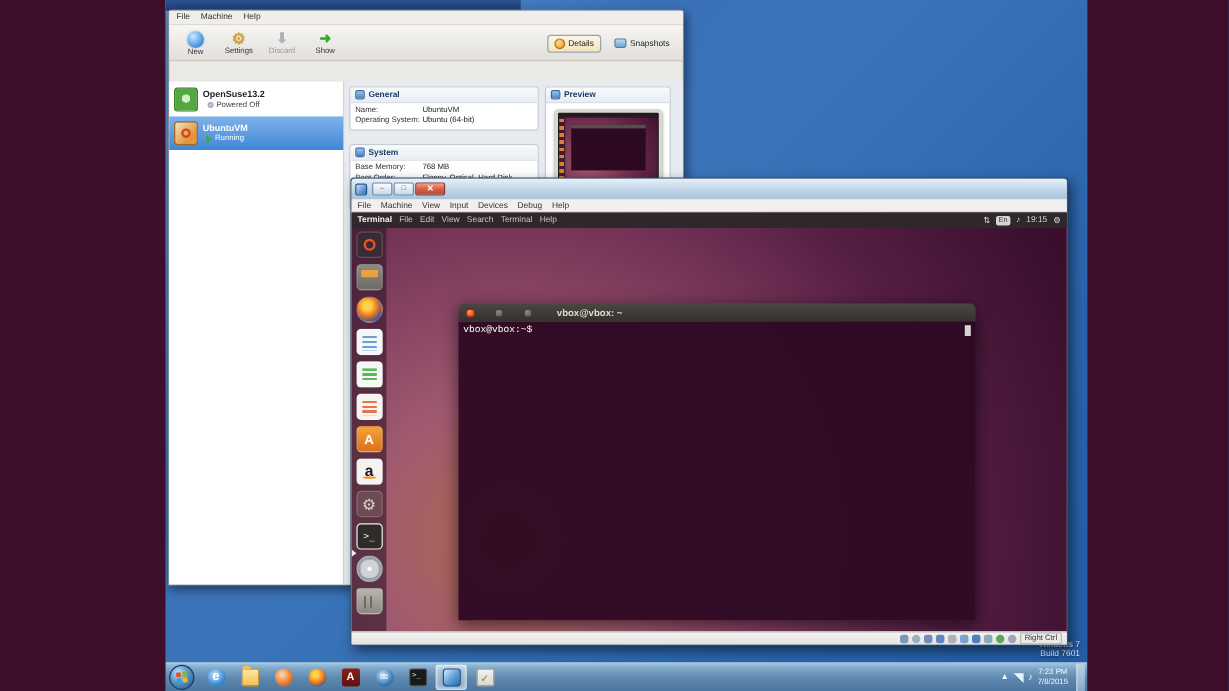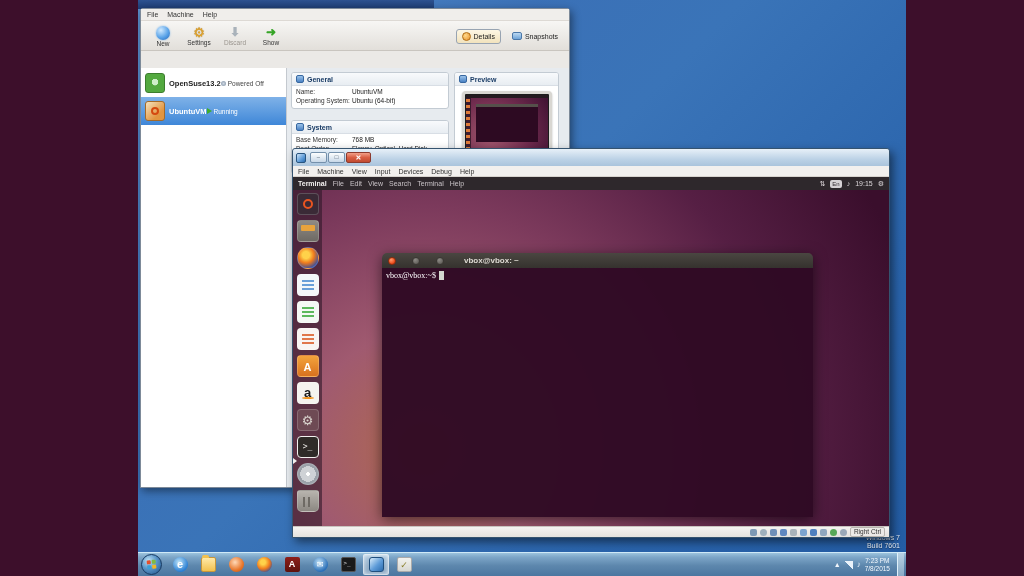--- a/index.html
+++ b/index.html
@@ -37,21 +37,21 @@
   .ico-details { width:9px; height:9px; border-radius:50%; background:radial-gradient(circle at 35% 35%,#ffd98a,#e8912c); border:1px solid #b06c14; }
   .ico-snap { width:10px; height:8px; border-radius:2px; background:linear-gradient(#bcd9f2,#6fa4d8); border:1px solid #4a77a8; }
   #vbm-body { position:absolute; top:59px; bottom:0; left:0; right:0; display:flex; }
   #vm-list { width:146px; background:#fff; border-right:1px solid #c4c9cf; padding-top:1px; }
   .vm-item { height:28px; display:flex; align-items:center; gap:4px; padding:2px 4px; }
   .vm-item.selected { background:linear-gradient(#7fb2e8,#3f87d8); }
   .vm-ico { width:20px; height:20px; border-radius:3px; flex:none; }
   .vm-ico.suse { background:radial-gradient(circle at 50% 45%,#cfeec9 0 25%,#53a93f 26% 100%); border:1px solid #3c7d2e; }
   .vm-ico.ubuntu { background:linear-gradient(135deg,#f4e3c0,#e2953f 70%); border:1px solid #a56a28; position:relative; }
   .vm-ico.ubuntu::after { content:""; position:absolute; inset:5px; border:2px solid #d4480f; border-radius:50%; }
-  .vm-text { display:flex; flex-direction:row; line-height:9px;align-items:center; }
+  .vm-text { display:flex; flex-direction:column; line-height:9px;align-items:center; }
   .vm-name { font-size:7.5px; font-weight:bold; color:#222; }
   .selected .vm-name, .selected .vm-status { color:#fff; }
   .vm-status { font-size:6.5px; color:#444; display:flex; align-items:center; gap:2px; }
   .dot-off { width:5px; height:5px; border-radius:50%; background:radial-gradient(#cfd8e2,#7d8ea2); }
   .dot-run { width:0; height:0; border-left:5px solid #3fae2a; border-top:3px solid transparent; border-bottom:3px solid transparent; }
   #vbm-details { flex:1; background:#e7ebef; position:relative; }
   .grp { position:absolute; background:#fff; border:1px solid #c3cbd3; border-radius:3px; overflow:hidden; }
   .grp-h { display:flex; align-items:center; gap:3px; padding:2px 4px; background:linear-gradient(#f8fafc,#e8edf2);
     border-bottom:1px solid #d8dee5; font-size:7px; font-weight:bold; color:#1a3c66; }
   .grp-ico { width:8px; height:8px; border-radius:2px; background:linear-gradient(#9cc3ea,#4a82c4); border:1px solid #3767a0; }
@@ -107,21 +107,21 @@
   .l-marker { position:absolute; left:0; top:268px; width:0; height:0; border-top:3px solid transparent; border-bottom:3px solid transparent; border-left:4px solid #f2f0ee; }
 
   
   #term { position:absolute; left:89px; top:76px; width:431px; height:264px; border-radius:5px 5px 0 0; box-shadow:0 3px 14px rgba(0,0,0,.55); }
   #term-titlebar { height:15px; border-radius:5px 5px 0 0; background:linear-gradient(#4a4641,#35322e); display:flex; align-items:center; gap:16px; padding:0 6px; }
   .tbtn { width:8px; height:8px; border-radius:50%; }
   .tbtn.close { background:radial-gradient(circle at 35% 30%,#ff9d6e,#ef4e1d 65%,#c23a10); border:1px solid #8e2c0c; }
   .tbtn.min, .tbtn.max { background:radial-gradient(circle at 35% 30%,#8d8a85,#55524d); border:1px solid #3a3733; }
   #term-title { font-size:8px; font-weight:bold; color:#dfdbd4; margin-left:4px; }
   #term-body { position:absolute; top:15px; left:0; right:0; bottom:0; background:rgba(48,10,36,.97); padding:3px 4px; }
-  #term-body .line { font-family:Liberation Serif, serif; font-size:8px; color:#fff; display:flex; align-items:center; }
+  #term-body .line { font-family:Liberation Mono, monospace; font-size:8px; color:#fff; display:flex; align-items:center;justify-content:space-between; }
   #cursor { display:inline-block; width:5px; height:9px; background:#d3d7cf; margin-left:3px; }
 
   
   #vmw-status { position:absolute; bottom:0; left:0; right:0; height:11px; background:linear-gradient(#f5f3f1,#e5e2de);
     border-top:1px solid #c8c4bf; display:flex; align-items:center; justify-content:flex-end; gap:3px; padding:0 4px; }
   .st-ico { width:7px; height:7px; border-radius:2px; }
   #hostkey { font-size:6.5px; color:#333; background:#eceae7; border:1px solid #b8b4af; padding:0 3px; border-radius:2px; line-height:8px; }
 
   
   #taskbar { position:absolute; left:0; bottom:0; width:768px; height:24px;

